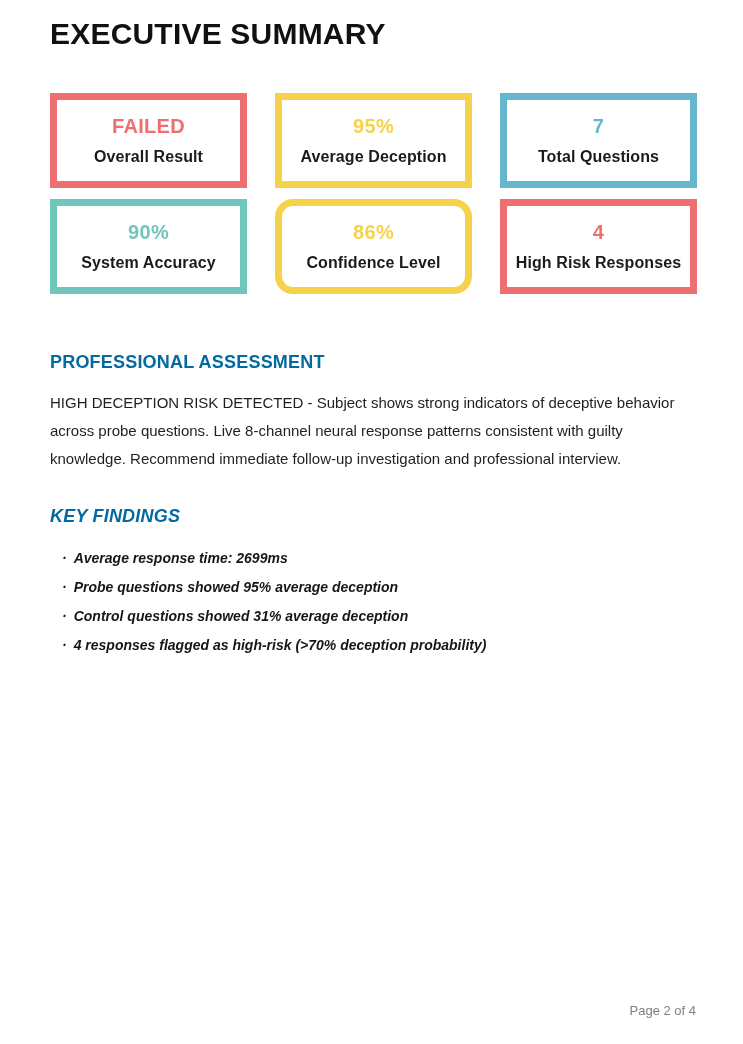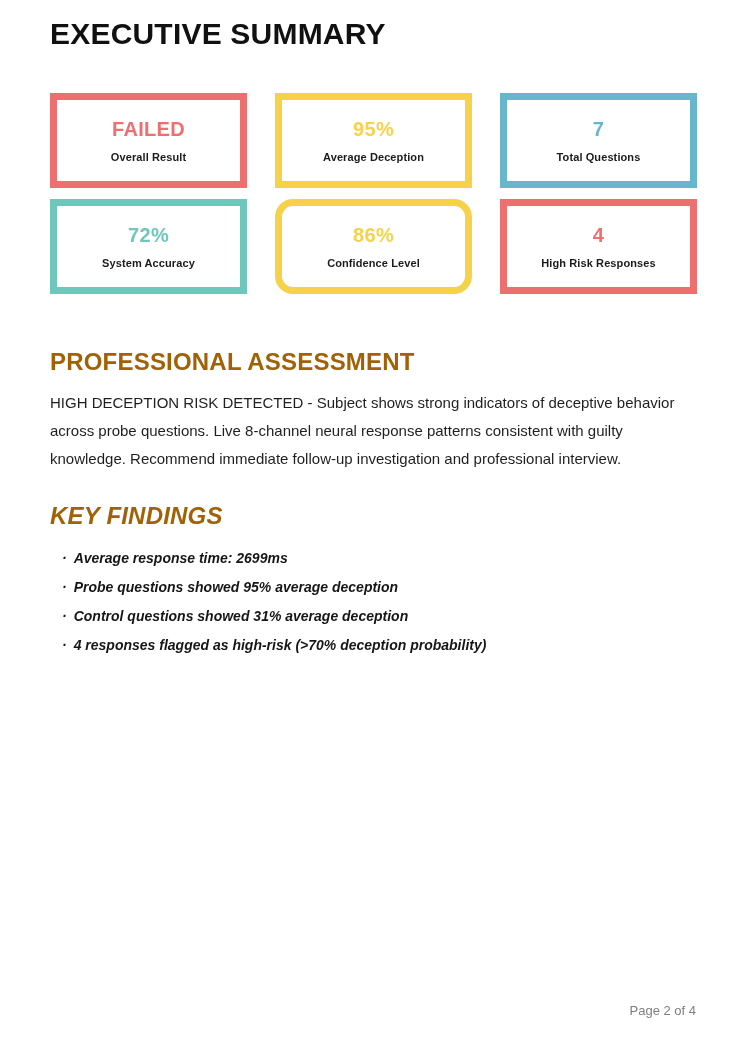--- a/index.html
+++ b/index.html
@@ -44,30 +44,30 @@
     justify-content: center;
   }
   .stat-value {
     font-size: 20px;
     font-weight: 700;
     line-height: 22px;
     letter-spacing: 0.3px;
   }
   .stat-label {
     margin-top: 11px;
-    font-size: 11px;
+    font-size: 16px;
     font-weight: 700;
     color: #1b1b1b;
     letter-spacing: 0.1px;
   }
   .section-heading {
-    font-size: 24px;
+    font-size: 18px;
     font-weight: 700;
     line-height: 24px;
-    color: #a16207;
+    color: #0369a1;
     letter-spacing: 0.2px;
   }
   .assessment-section { margin-top: 56px; }
   .assessment-text {
     margin-top: 15px;
     font-size: 15px;
     font-weight: 400;
     line-height: 28px;
     color: #1f1f1f;
     max-width: 647px;
@@ -117,21 +117,21 @@
         <div class="stat-value" style="color: rgb(245, 210, 74);">95%</div>
         <div class="stat-label">Average Deception</div>
       </div>
       <div class="stat-card" style="border-color: rgb(104, 181, 206);">
         <div class="stat-value" style="color: rgb(104, 181, 206);">7</div>
         <div class="stat-label">Total Questions</div>
       </div>
     </div>
     <div class="cards-row">
       <div class="stat-card" style="border-color: rgb(111, 198, 187);">
-        <div class="stat-value" style="color: rgb(111, 198, 187);">72%</div>
+        <div class="stat-value" style="color: rgb(111, 198, 187);">90%</div>
         <div class="stat-label">System Accuracy</div>
       </div>
       <div class="stat-card" style="border-color: rgb(245, 210, 74); border-radius: 18px;">
         <div class="stat-value" style="color: rgb(245, 210, 74);">86%</div>
         <div class="stat-label">Confidence Level</div>
       </div>
       <div class="stat-card" style="border-color: rgb(238, 111, 111);">
         <div class="stat-value" style="color: rgb(238, 111, 111);">4</div>
         <div class="stat-label">High Risk Responses</div>
       </div>

